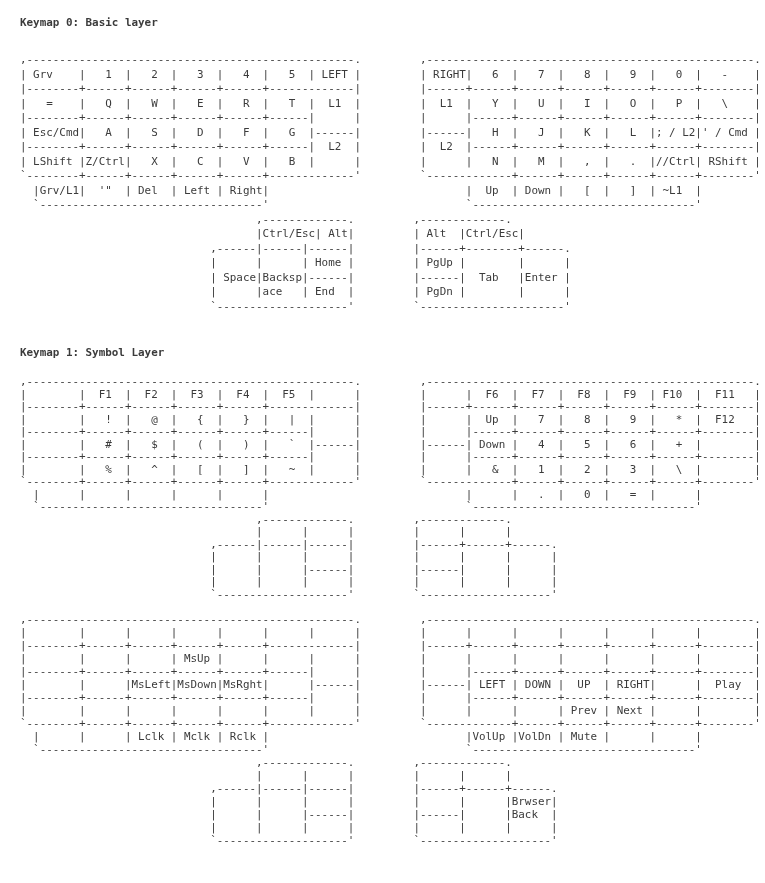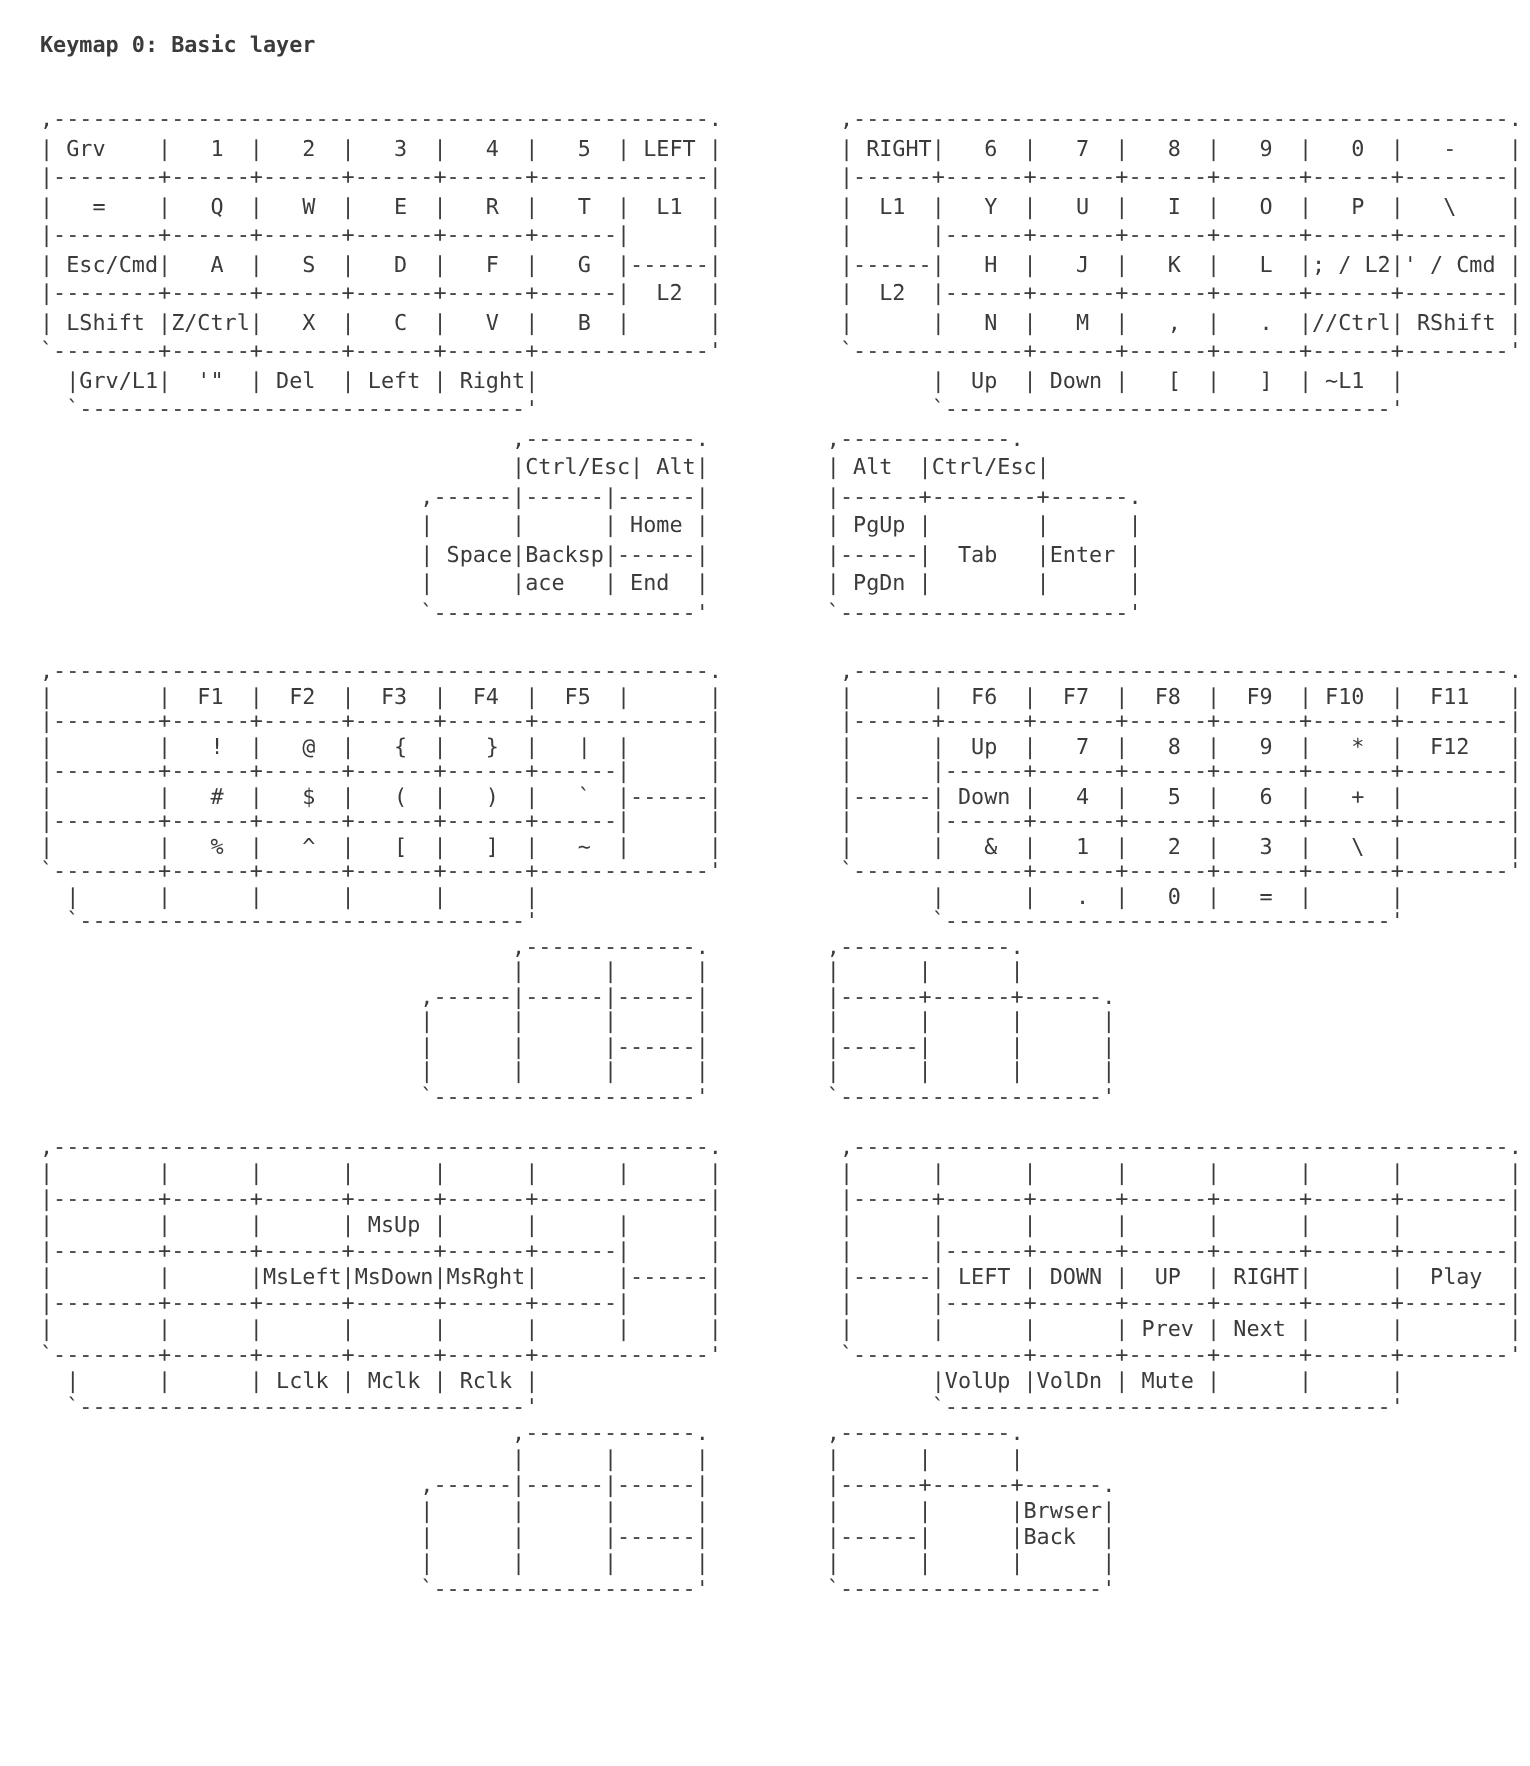--- a/index.html
+++ b/index.html
@@ -61,20 +61,21 @@
                                     ,-------------.         ,-------------.
                                     |Ctrl/Esc| Alt|         | Alt  |Ctrl/Esc|
                              ,------|------|------|         |------+--------+------.
                              |      |      | Home |         | PgUp |        |      |
                              | Space|Backsp|------|         |------|  Tab   |Enter |
                              |      |ace   | End  |         | PgDn |        |      |
                              `--------------------'         `----------------------'</pre>
   </div>
 
   <div class="keymap-section">
+    <div class="keymap-title" id="keymap1-title">Keymap 1: Symbol Layer</div>
     <pre class="keymap-art" id="keymap1-art">,--------------------------------------------------.         ,--------------------------------------------------.
 |        |  F1  |  F2  |  F3  |  F4  |  F5  |      |         |      |  F6  |  F7  |  F8  |  F9  | F10  |  F11   |
 |--------+------+------+------+------+-------------|         |------+------+------+------+------+------+--------|
 |        |   !  |   @  |   {  |   }  |   |  |      |         |      |  Up  |   7  |   8  |   9  |   *  |  F12   |
 |--------+------+------+------+------+------|      |         |      |------+------+------+------+------+--------|
 |        |   #  |   $  |   (  |   )  |   `  |------|         |------| Down |   4  |   5  |   6  |   +  |        |
 |--------+------+------+------+------+------|      |         |      |------+------+------+------+------+--------|
 |        |   %  |   ^  |   [  |   ]  |   ~  |      |         |      |   &amp;  |   1  |   2  |   3  |   \  |        |
 `--------+------+------+------+------+-------------'         `-------------+------+------+------+------+--------'
   |      |      |      |      |      |                              |      |   .  |   0  |   =  |      |

